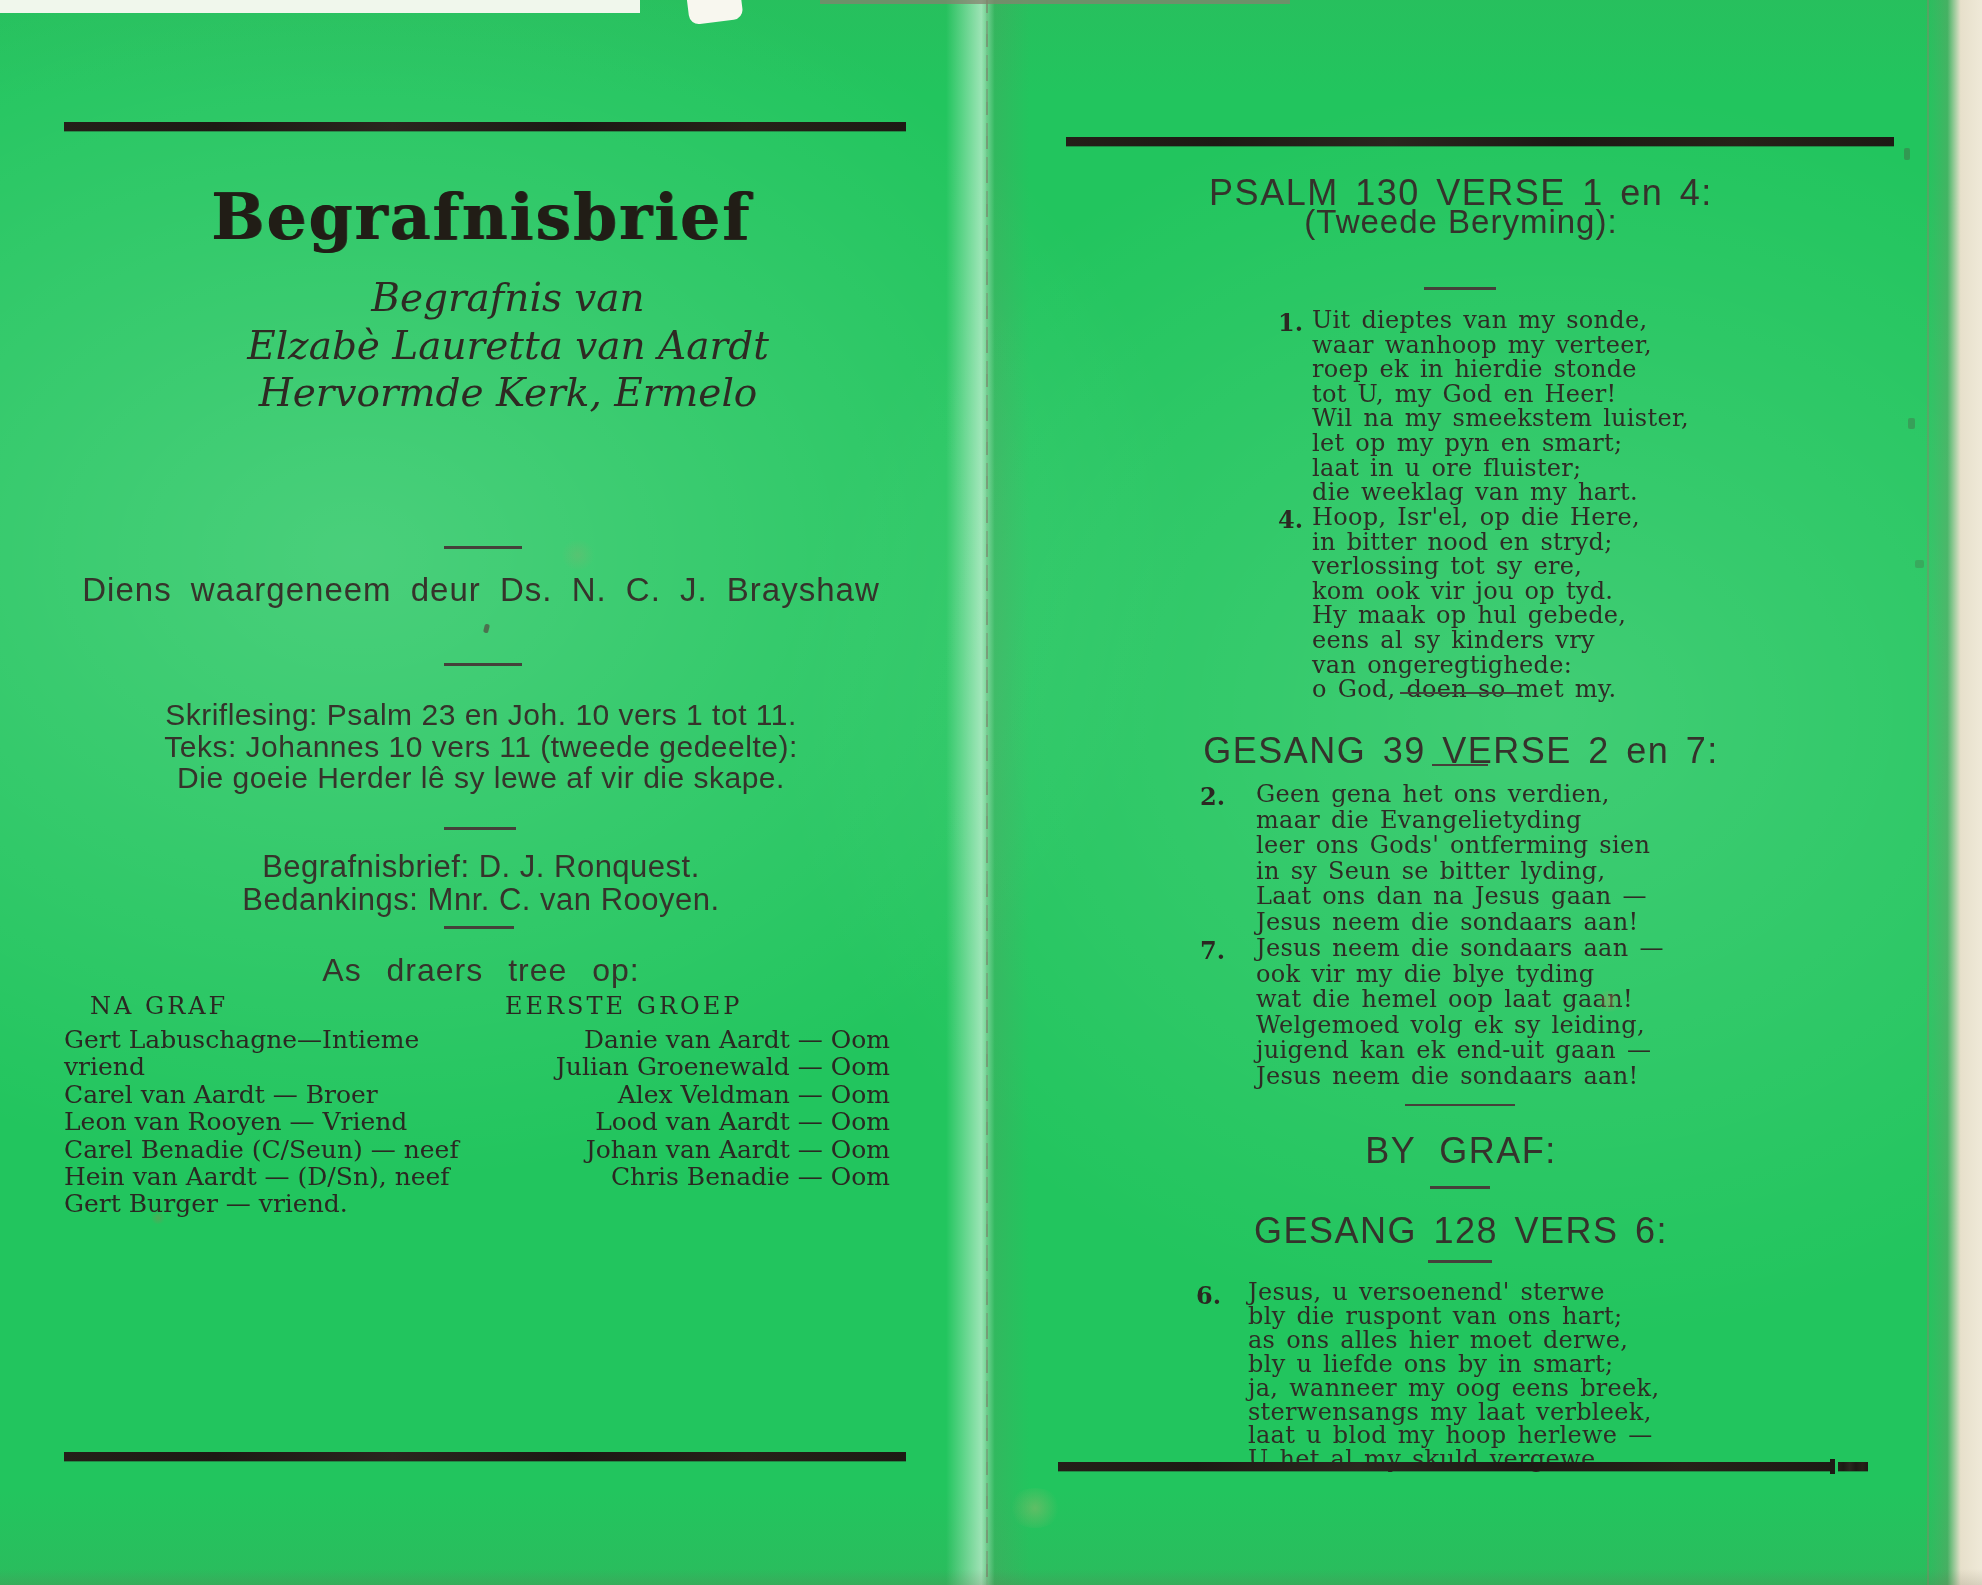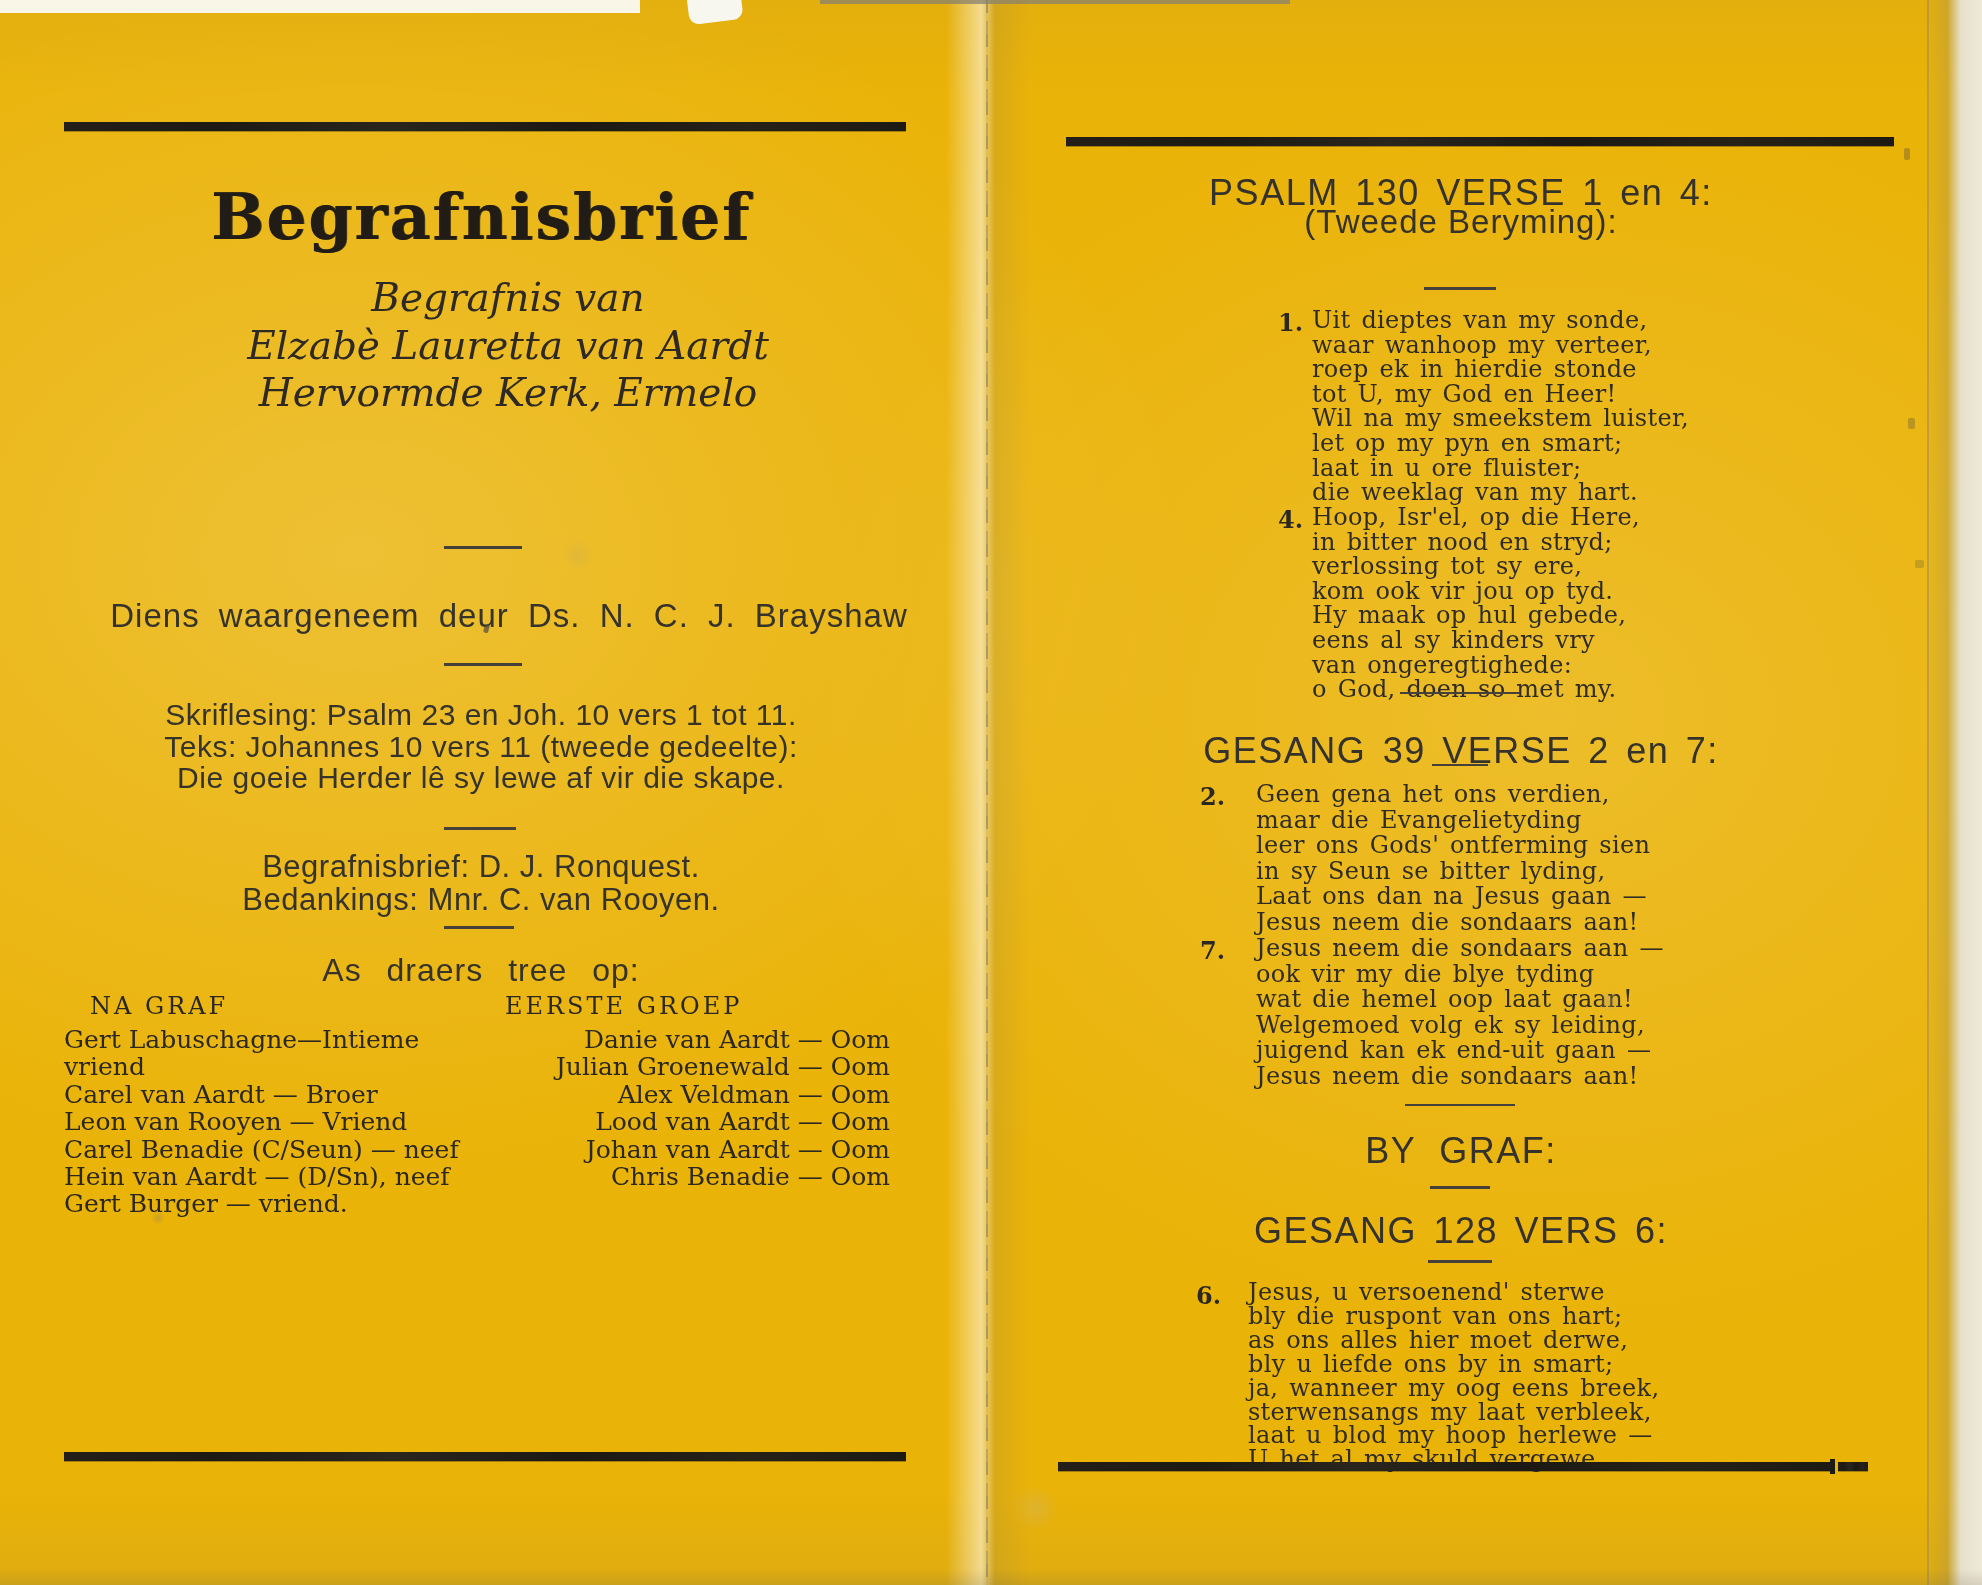--- a/index.html
+++ b/index.html
@@ -1,19 +1,19 @@
 <!DOCTYPE html>
 <html><head>
 <meta charset="utf-8">
 <style>
   html,body{margin:0;padding:0;background:#d8d2bf;}
   .scan{
     position:relative;
     width:1982px;height:1585px;
-    background:#eab308;
+    background:#22c55e;
     overflow:hidden;
     font-family:"DejaVu Serif", serif;
     color:#2b2822;
   }
   .abs{position:absolute;}
   .sans{font-family:"Liberation Sans", sans-serif;}
   .serif{font-family:"DejaVu Serif", serif;}
 
   
   .paper-vignette{position:absolute;inset:0;
@@ -54,21 +54,21 @@
     box-shadow:0 1px 0 rgba(32,29,23,0.35);}
   .hrule.ink{background:linear-gradient(90deg,#241f18 0%,#1d1a14 18%,#2a261e 39%,#1c1914 60%,#262218 81%,#1d1a14 100%);}
   .rule-mark{position:absolute;background:#1d1a14;}
   .sdiv{position:absolute;height:3px;background:#45413a;}
 
   
   .lp-center{left:0;width:962px;text-align:center;}
   .title-blackletter{top:180px;font-size:63px;font-weight:bold;letter-spacing:2px;color:#211d16;
     text-shadow:1px 0 0 rgba(33,29,22,0.8);}
   .intro{top:274px;font-style:italic;font-size:39px;line-height:47.5px;color:#2e2a23;margin-left:27px;}
-  .service{top:597px;font-size:33px;letter-spacing:1px;word-spacing:9px;color:#36332b;padding-left:28px;}
+  .service{top:571px;font-size:33px;letter-spacing:1px;word-spacing:9px;color:#36332b;}
   .scripture{top:699px;font-size:30px;line-height:31.5px;letter-spacing:0.5px;color:#36332b;}
   .credits{top:850px;font-size:31px;line-height:33px;letter-spacing:0.5px;color:#36332b;}
   .bearers-head{top:952px;font-size:32px;word-spacing:15px;letter-spacing:1px;color:#36332b;}
   .col-head{top:992px;font-size:24px;letter-spacing:3px;color:#2b2822;text-align:left;}
   .names{top:1026px;font-size:25px;line-height:27.4px;color:#2b2822;}
 
   
   .rp-center{left:1046px;width:830px;text-align:center;}
   .rp-h{font-size:36px;letter-spacing:1.5px;word-spacing:5px;color:#35322b;}
   .rp-sub{font-size:33px;letter-spacing:1px;color:#35322b;}

